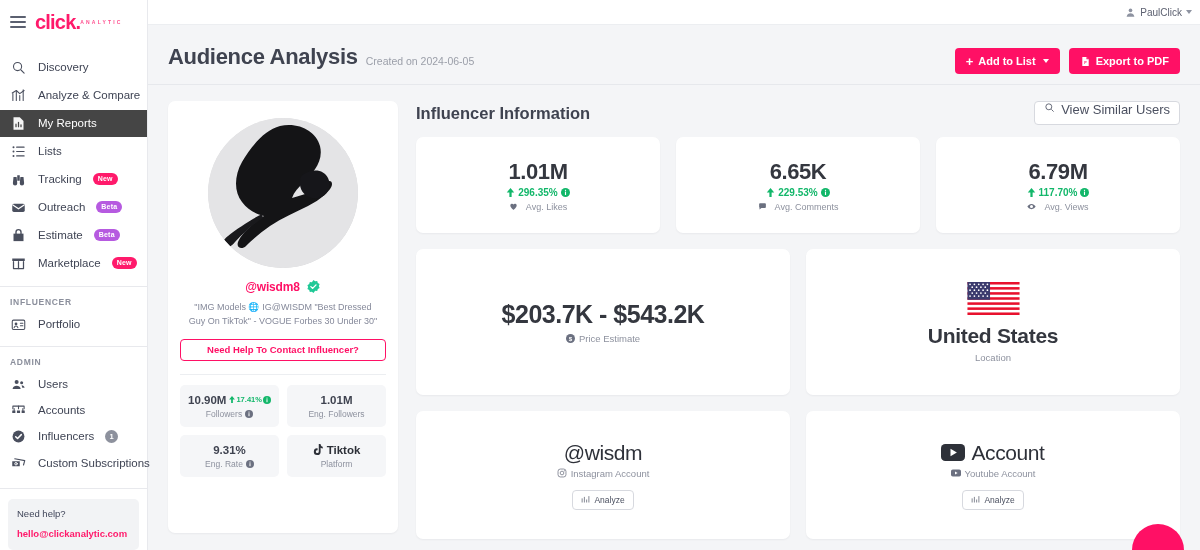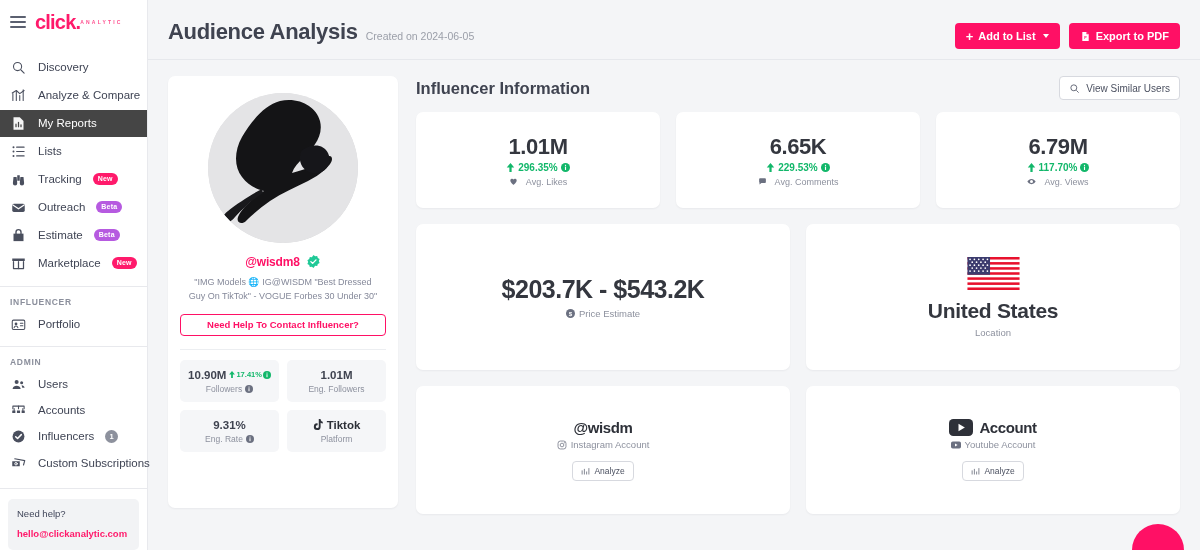--- a/index.html
+++ b/index.html
@@ -124,22 +124,22 @@
     align-items: center; justify-content: center; gap: 3px; }
   .info-dot { width: 8px; height: 8px; flex: 0 0 8px; }
   .tiktok-v { display: flex; align-items: center; justify-content: center; gap: 3px; font-size: 11.5px; font-weight: 700; color: #2d3038; }
 
   
   .main { flex: 1; min-width: 0; }
   .main-head { display: flex; align-items: center; justify-content: space-between; margin-bottom: 12px; }
   .main-title { font-size: 16.5px; font-weight: 700; color: #3f4350; }
   .btn-ghost {
     border: 1px solid #d7d9df; background: #fff; border-radius: 4px; height: 24px;
-    padding: 0 9px; font-size: 10px; color: #4b5060; display: inline-flex;
-    align-items: center; gap: 6px; cursor: pointer; font-family: "Liberation Sans", sans-serif;
+    padding: 0 9px; font-size: 13px; color: #4b5060; display: inline-flex;
+    gap: 6px; cursor: pointer; font-family: "Liberation Sans", sans-serif;
   }
   .btn-ghost svg { width: 11px; height: 11px; stroke: #5c6070; fill: none; stroke-width: 2; }
 
   .row3 { display: grid; grid-template-columns: repeat(3, 1fr); gap: 16px; }
   .row2 { display: grid; grid-template-columns: 1fr 1fr; gap: 16px; margin-top: 16px; }
   .card {
     background: #fff; border-radius: 7px; box-shadow: 0 1px 2px rgba(20,25,40,.05);
     display: flex; flex-direction: column; align-items: center; justify-content: center;
     text-align: center;
   }
@@ -150,21 +150,21 @@
   .kpi-d { font-size: 10px; font-weight: 600; color: #12b76a; display: flex;
     align-items: center; justify-content: center; gap: 3px; margin-top: 2px; }
   .kpi-l { font-size: 9px; color: #8d919e; display: flex; align-items: center;
     justify-content: center; gap: 8px; margin-top: 4px; }
   .kpi-l svg, .kpi-d svg { width: 9px; height: 9px; }
   .big-v { font-size: 25px; font-weight: 700; color: #34373f; letter-spacing: -0.5px; }
   .big-l { font-size: 9.5px; color: #8d919e; display: flex; align-items: center;
     justify-content: center; gap: 4px; margin-top: 4px; }
   .flag { width: 53px; height: 33px; margin-bottom: 9px; }
   .country { font-size: 21px; font-weight: 700; color: #34373f; letter-spacing: -0.3px; }
-  .acct-v { font-size: 15px; font-weight: 700; color: #2e3139; letter-spacing: -0.4px;
+  .acct-v { font-size: 21px; font-weight: 400; color: #2e3139; letter-spacing: -0.4px;
     display: flex; align-items: center; justify-content: center; gap: 6px; }
   .acct-l { font-size: 9.5px; color: #8d919e; display: flex; align-items: center;
     justify-content: center; gap: 4px; margin-top: 3px; }
   .acct-l svg { width: 10px; height: 10px; }
   .analyze-btn {
     margin-top: 11px; border: 1px solid #d7d9df; background: #fff; border-radius: 4px;
     height: 20px; padding: 0 8px; font-size: 8.5px; color: #4b5060;
     display: inline-flex; align-items: center; gap: 4px; cursor: pointer;
     font-family: "Liberation Sans", sans-serif;
   }
@@ -335,20 +335,30 @@
 
     <div class="sec-div" style="margin-top:12px"></div>
     <div class="help-box">
       <div class="help-title">Need help?</div>
       <div class="help-mail">hello@clickanalytic.com</div>
     </div>
   </aside>
 
   <div class="right">
 
+    <div class="topbar">
+      <span class="user-chip">
+        <svg viewBox="0 0 24 24">
+            <circle cx="12" cy="7.5" r="4"></circle>
+            <path d="M3.5 21c.8-5 4.5-7.5 8.5-7.5s7.7 2.5 8.5 7.5z"></path>
+          </svg>
+        <span>PaulClick</span>
+        <span class="caret"></span>
+      </span>
+    </div>
 
     <div class="page">
 
       <div class="page-head">
         <span class="page-title">Audience Analysis</span>
         <span class="page-sub">Created on 2024-06-05</span>
         <div class="head-actions">
           <button class="btn-pink">
             <span class="plus">+</span>
             <span>Add to List</span>

